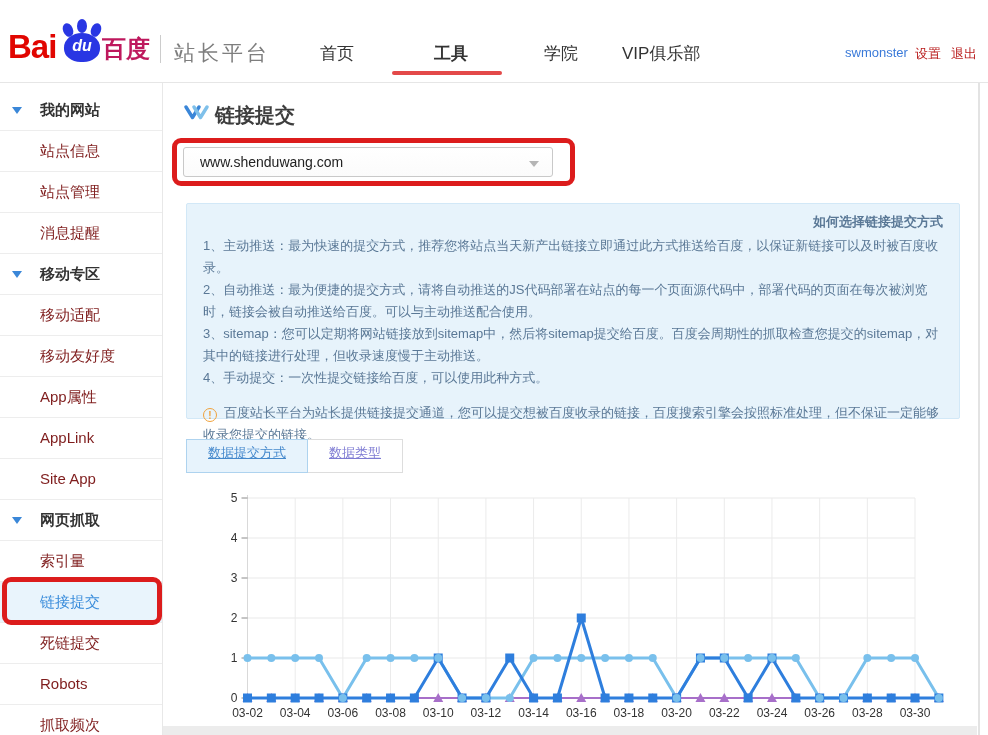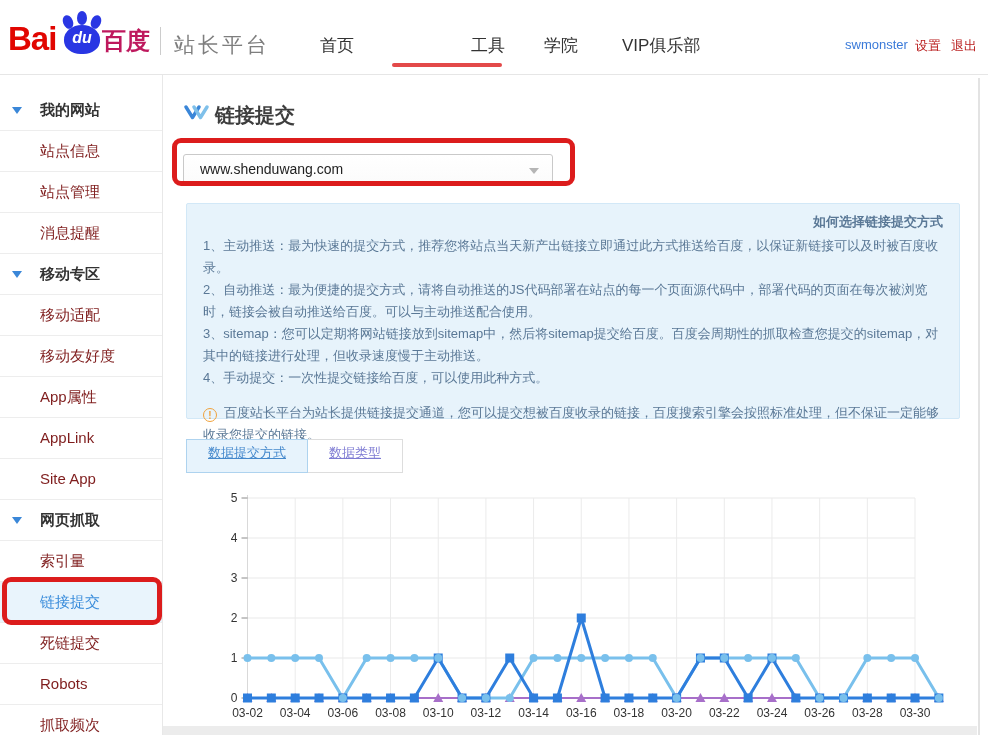--- a/index.html
+++ b/index.html
@@ -1,36 +1,36 @@
 <!DOCTYPE html>
 <html><head>
 <meta charset="utf-8">
 <style>
   * { margin:0; padding:0; box-sizing:border-box; }
   html,body { background:#fff; }
   body { font-family:"Liberation Sans", sans-serif; }
   #screen { position:relative; width:988px; height:735px; overflow:hidden; background:#fff; }
 
   
-  .header { position:absolute; left:0; top:4px; width:988px; height:71px; background:#fff;
+  .header { position:absolute; left:0; top:12px; width:988px; height:71px; background:#fff;
             border-bottom:1px solid #e6e6e6; z-index:5; }
   .logo-bai { position:absolute; left:8px; top:16px; font-size:33px; font-weight:bold; color:#e10601; letter-spacing:-1px; }
   .paw { position:absolute; left:60px; top:8px; width:44px; height:44px; }
   .paw .pad { position:absolute; left:4px; top:13px; width:36px; height:29px; background:#2936e3; border-radius:50% 50% 46% 46%; }
   .paw .toe { position:absolute; width:10px; height:14px; background:#2936e3; border-radius:50%; }
   .paw .toe.t1 { left:3px;  top:3px;  transform:rotate(-22deg); }
   .paw .toe.t2 { left:17px; top:-1px; }
   .paw .toe.t3 { left:31px; top:3px;  transform:rotate(22deg); }
   .paw .du { position:absolute; left:0; right:0; top:17px; text-align:center; color:#fff;
              font-weight:bold; font-style:italic; font-size:16px; }
   .logo-cn { position:absolute; left:102px; top:21px; font-size:24px; font-weight:bold; color:#be185d; }
   .logo-divider { position:absolute; left:160px; top:23px; width:1px; height:28px; background:#ccc; }
   .product-name { position:absolute; left:174px; top:27px; font-size:21px; color:#7e7e7e; letter-spacing:3px; }
   .nav-item { position:absolute; top:30px; font-size:17px; color:#333; cursor:pointer; }
-  .nav-item.active { font-weight:normal;margin-left:37px; }
+  .nav-item.active { font-weight:bold; }
   .nav-underline { position:absolute; left:392px; top:59px; width:110px; height:4px;
                    background:#e34949; border-radius:2px; }
   .user-link { position:absolute; top:33px; font-size:13px; color:#b91c1c; cursor:pointer; }
   .user-link.account { color:#3a7ad9; }
 
   
   .sidebar { position:absolute; left:0; top:71px; width:163px; height:664px; background:#fff;
              border-right:1px solid #e8e8e8; }
   .sidebar-rows { margin-top:19px; }
   .side-row { position:relative; height:41px; line-height:40px; border-bottom:1px solid #ededed;
@@ -41,21 +41,21 @@
   .side-row.item { padding-left:40px; color:#7f1d1d; }
   .side-row.item.active { background:#e9f4fc; color:#3b8ddb; }
 
   
   .anno-box { position:absolute; border:5px solid #dc1c1c; border-radius:9px; z-index:9; pointer-events:none; }
 
   
   .title-icon { position:absolute; left:184px; top:104px; }
   .page-title { position:absolute; left:215px; top:102px; font-size:20px; font-weight:bold; color:#3d3d3d; }
 
-  .site-selector { position:absolute; left:183px; top:154px; width:370px; height:30px;
+  .site-selector { position:absolute; left:183px; top:147px; width:370px; height:30px;
         background:linear-gradient(#ffffff,#fbfbfb); border:1px solid #c9c9c9; border-radius:3px;
         line-height:28px; padding-left:16px; font-size:14px; color:#222; cursor:pointer; }
   .site-selector .caret { position:absolute; right:13px; top:13px; width:0; height:0;
         border-left:5px solid transparent; border-right:5px solid transparent; border-top:6px solid #b5b5b5; }
 
   .info-box { position:absolute; left:186px; top:203px; width:774px; height:216px;
         background:#e7f3fb; border:1px solid #d2e8f7; border-radius:2px;
         padding:7px 16px 0 16px; font-size:13px; line-height:22px; color:#5a7896; }
   .info-box .info-title { font-weight:bold; margin-bottom:2px;text-align:right; }
   .info-box .notice { margin-top:13px; }

